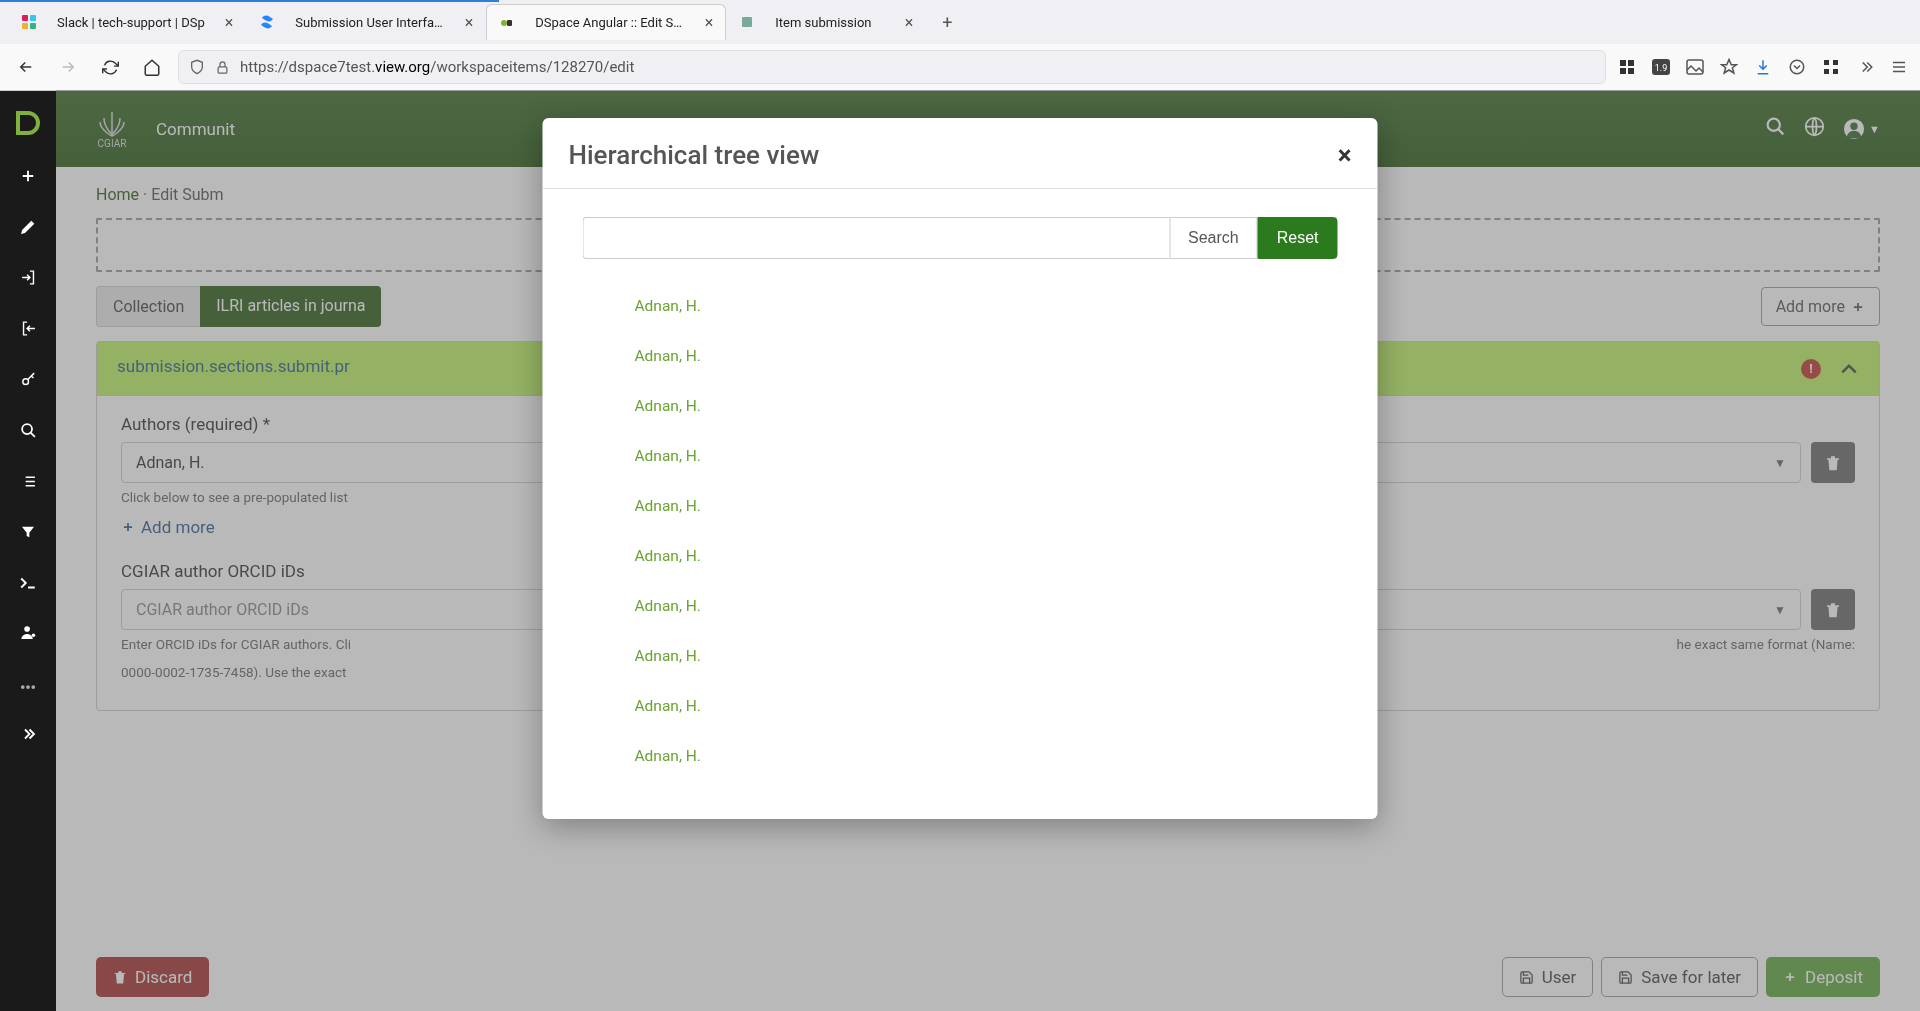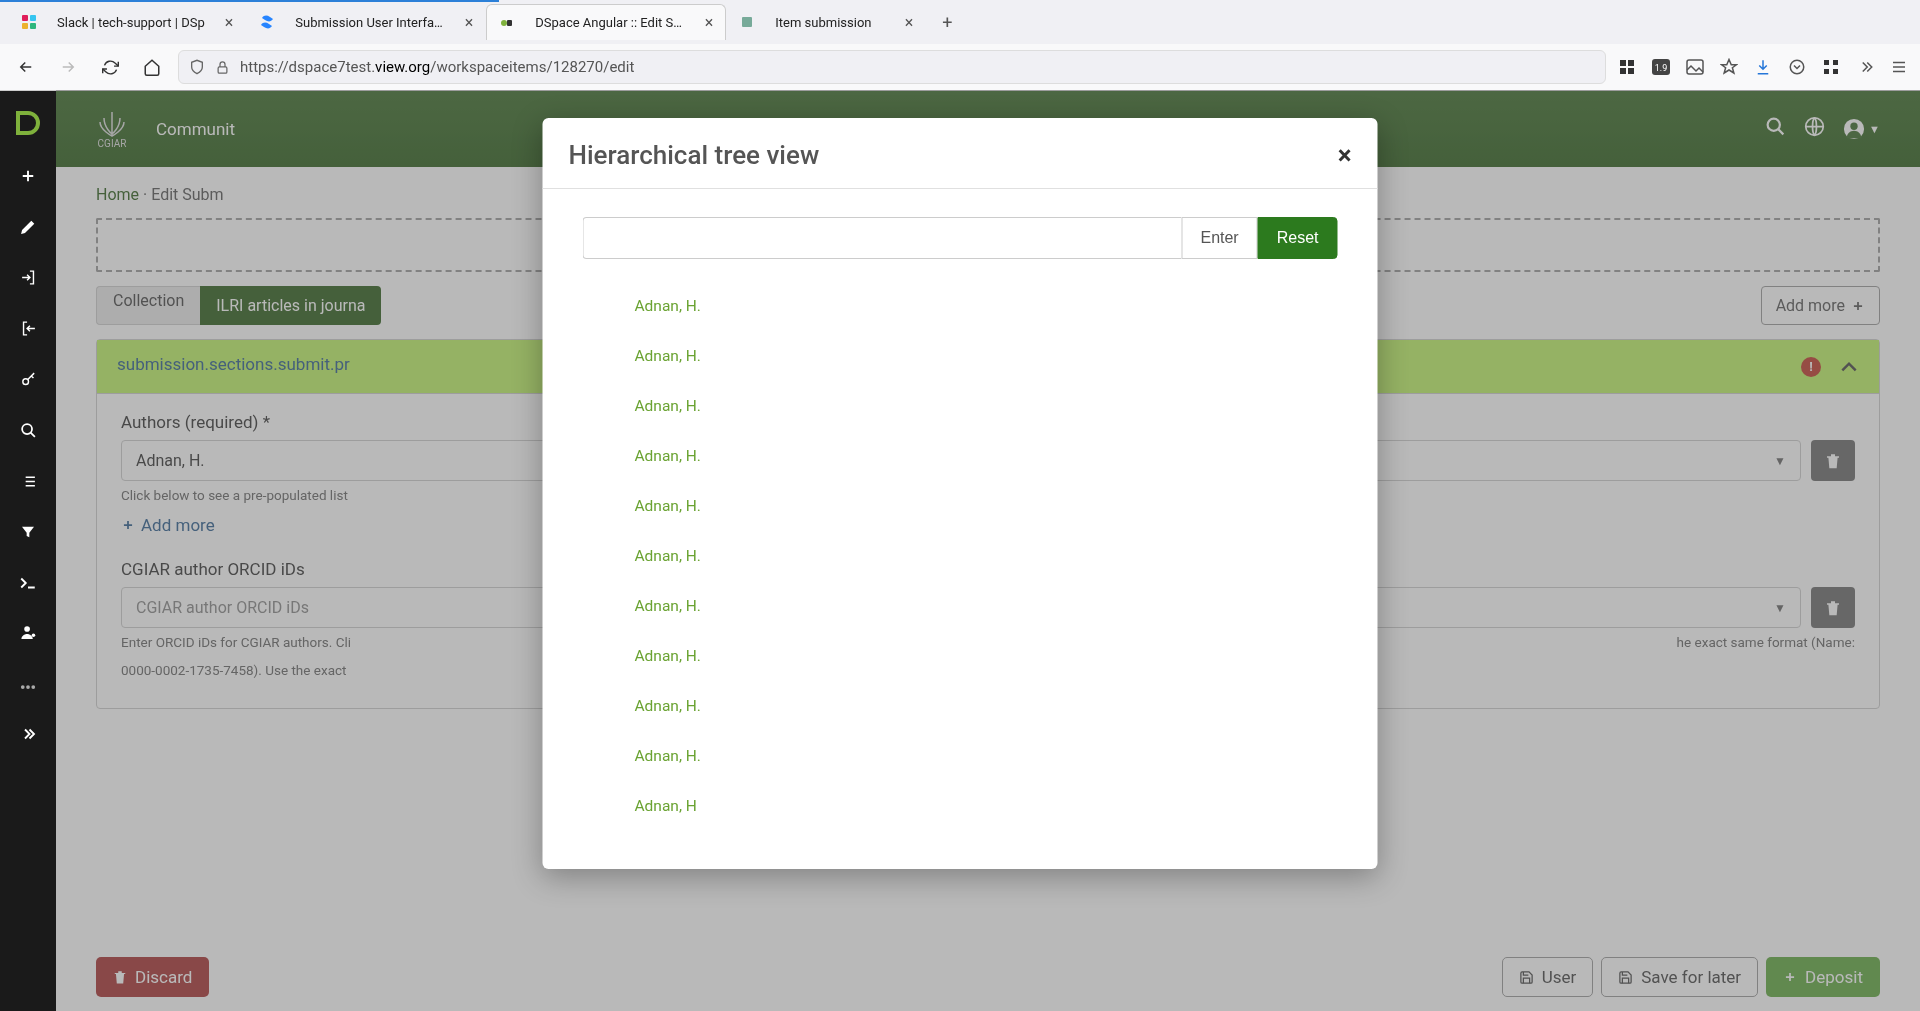--- a/index.html
+++ b/index.html
@@ -129,21 +129,21 @@
 .dropzone {
   border: 2px dashed #999;
   height: 54px;
   margin-bottom: 14px;
   border-radius: 2px;
 }
 .collection-row {
   display:flex; align-items:center; justify-content:space-between; margin-bottom:14px;
 }
 .collection-label-box { display:flex; align-items:stretch; }
-.coll-label { background:#e9e9e9; color:#444; padding:4px 16px; border:1px solid #ccc; border-right:none; font-size:16px; border-radius:4px 0 0 4px;}
+.coll-label { background:#e9e9e9; color:#444; padding:10px 16px; border:1px solid #ccc; border-right:none; font-size:16px; border-radius:4px 0 0 4px;}
 .coll-value { background:#2c5e1a; color:#fff; padding:10px 16px; font-size:16px; border-radius:0 4px 4px 0; white-space:nowrap; overflow:hidden; }
 .add-more-btn { border:1px solid #999; color:#555; padding:9px 14px; border-radius:4px; font-size:16px; display:flex; align-items:center; gap:6px; cursor:pointer; background:#fff;}
 
 .section-card {
   border: 1px solid #ccc;
   border-radius: 4px;
   background: #fff;
 }
 .section-head {
   background: #bef264;
@@ -559,30 +559,29 @@
 <div class="overlay"></div>
 
 <div class="modal">
   <div class="modal-head">
     <div class="modal-title">Hierarchical tree view</div>
     <div class="modal-close">×</div>
   </div>
   <div class="modal-body">
     <div class="search-row">
       <input class="search-input" type="text" style="">
-      <button class="search-btn">Enter</button>
+      <button class="search-btn">Search</button>
       <button class="reset-btn">Reset</button>
     </div>
     <div class="tree-list">
       <div class="tree-item">Adnan, H.</div>
       <div class="tree-item">Adnan, H.</div>
       <div class="tree-item">Adnan, H.</div>
       <div class="tree-item">Adnan, H.</div>
       <div class="tree-item">Adnan, H.</div>
       <div class="tree-item">Adnan, H.</div>
       <div class="tree-item">Adnan, H.</div>
       <div class="tree-item">Adnan, H.</div>
       <div class="tree-item">Adnan, H.</div>
       <div class="tree-item">Adnan, H.</div>
-      <div class="tree-item">Adnan, H</div>
     </div>
   </div>
 </div>
 
 </body></html>

